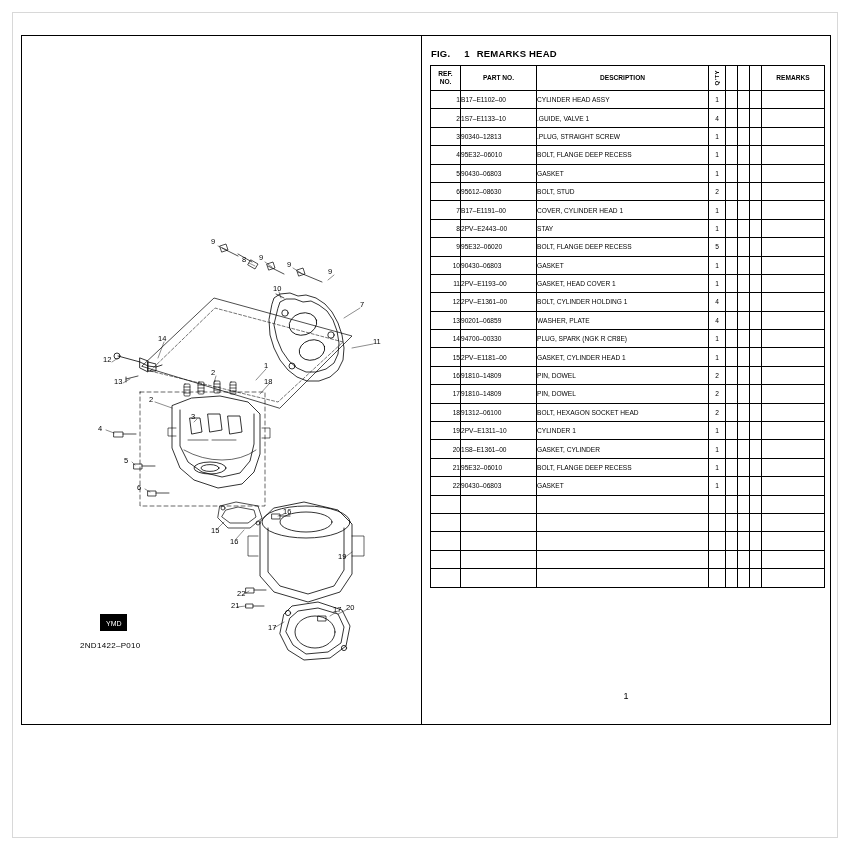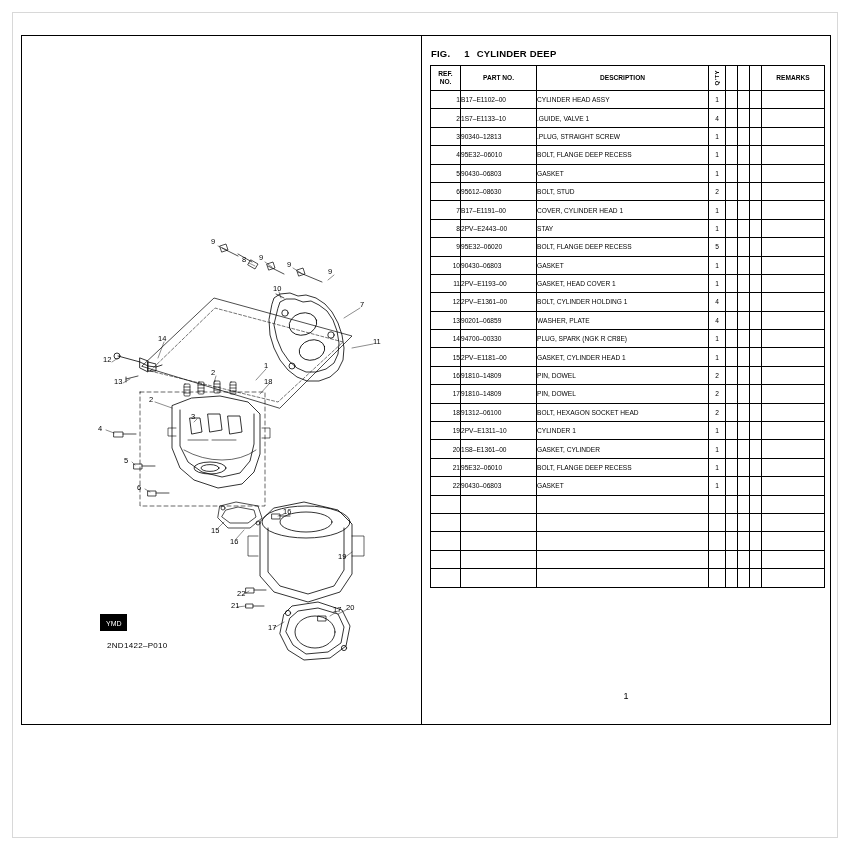--- a/index.html
+++ b/index.html
@@ -45,21 +45,20 @@
     box-sizing: border-box;
     overflow: hidden;
   }
   .illus svg { position: absolute; left: 0; top: 0; }
   .diagram-code {
     position: absolute;
     left: 58px;
     top: 605px;
     font-size: 8px;
     letter-spacing: .3px;
-    margin-left: 27px;
   }
   
   .tablewrap {
     position: absolute;
     left: 400px;
     top: 0px;
     width: 410px;
     height: 690px;
     border: 1px solid #000;
     box-sizing: border-box;
@@ -312,21 +311,21 @@
           <rect x="78" y="578" width="27" height="17" fill="#000"></rect>
           <text x="84" y="590" font-family="Liberation Sans, sans-serif" font-size="7" fill="#fff">YMD</text>
         </g>
       </svg>
 
       <div class="diagram-code">2ND1422–P010</div>
     </div>
 
     <div class="tablewrap">
       <div class="fig-title">
-        <span>FIG.</span><span class="num">1</span><span>CYLINDER DEEP</span>
+        <span>FIG.</span><span class="num">1</span><span>REMARKS HEAD</span>
       </div>
 
       <table class="parts">
         <colgroup>
           <col class="c-ref">
             <col class="c-part">
             <col class="c-desc">
           <col class="c-qty">
             <col class="c-b1">
             <col class="c-b2">

